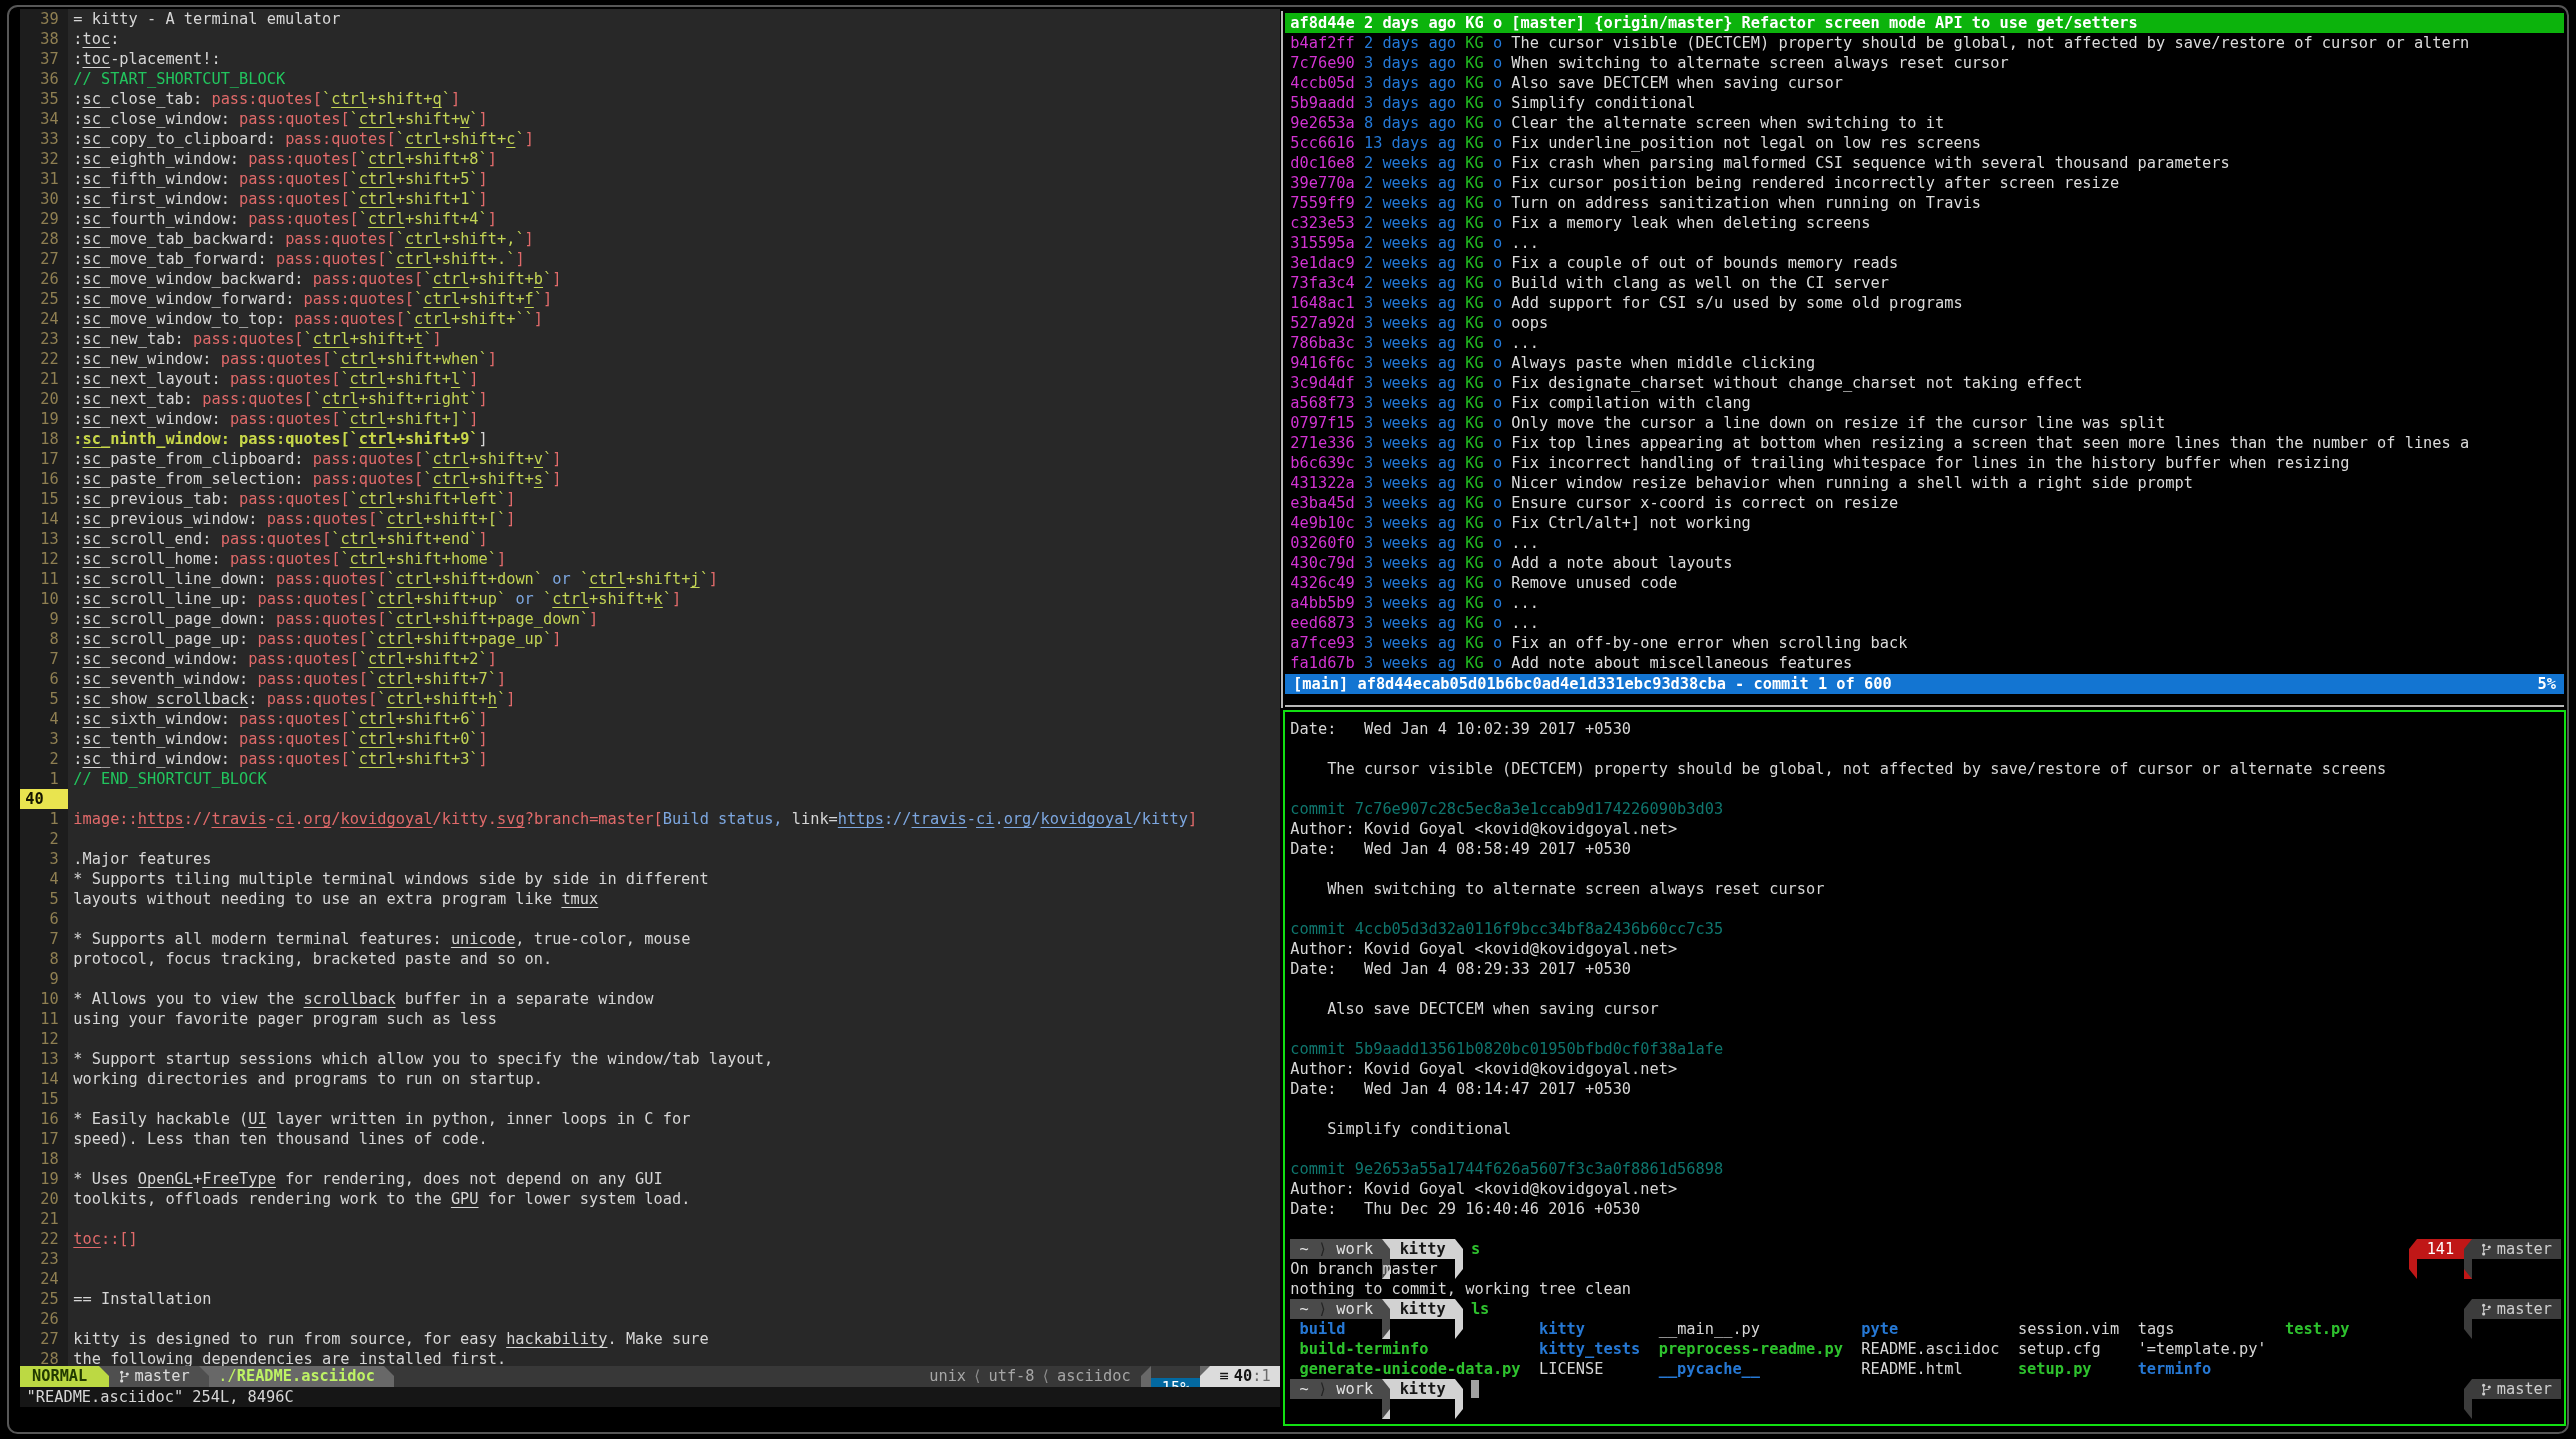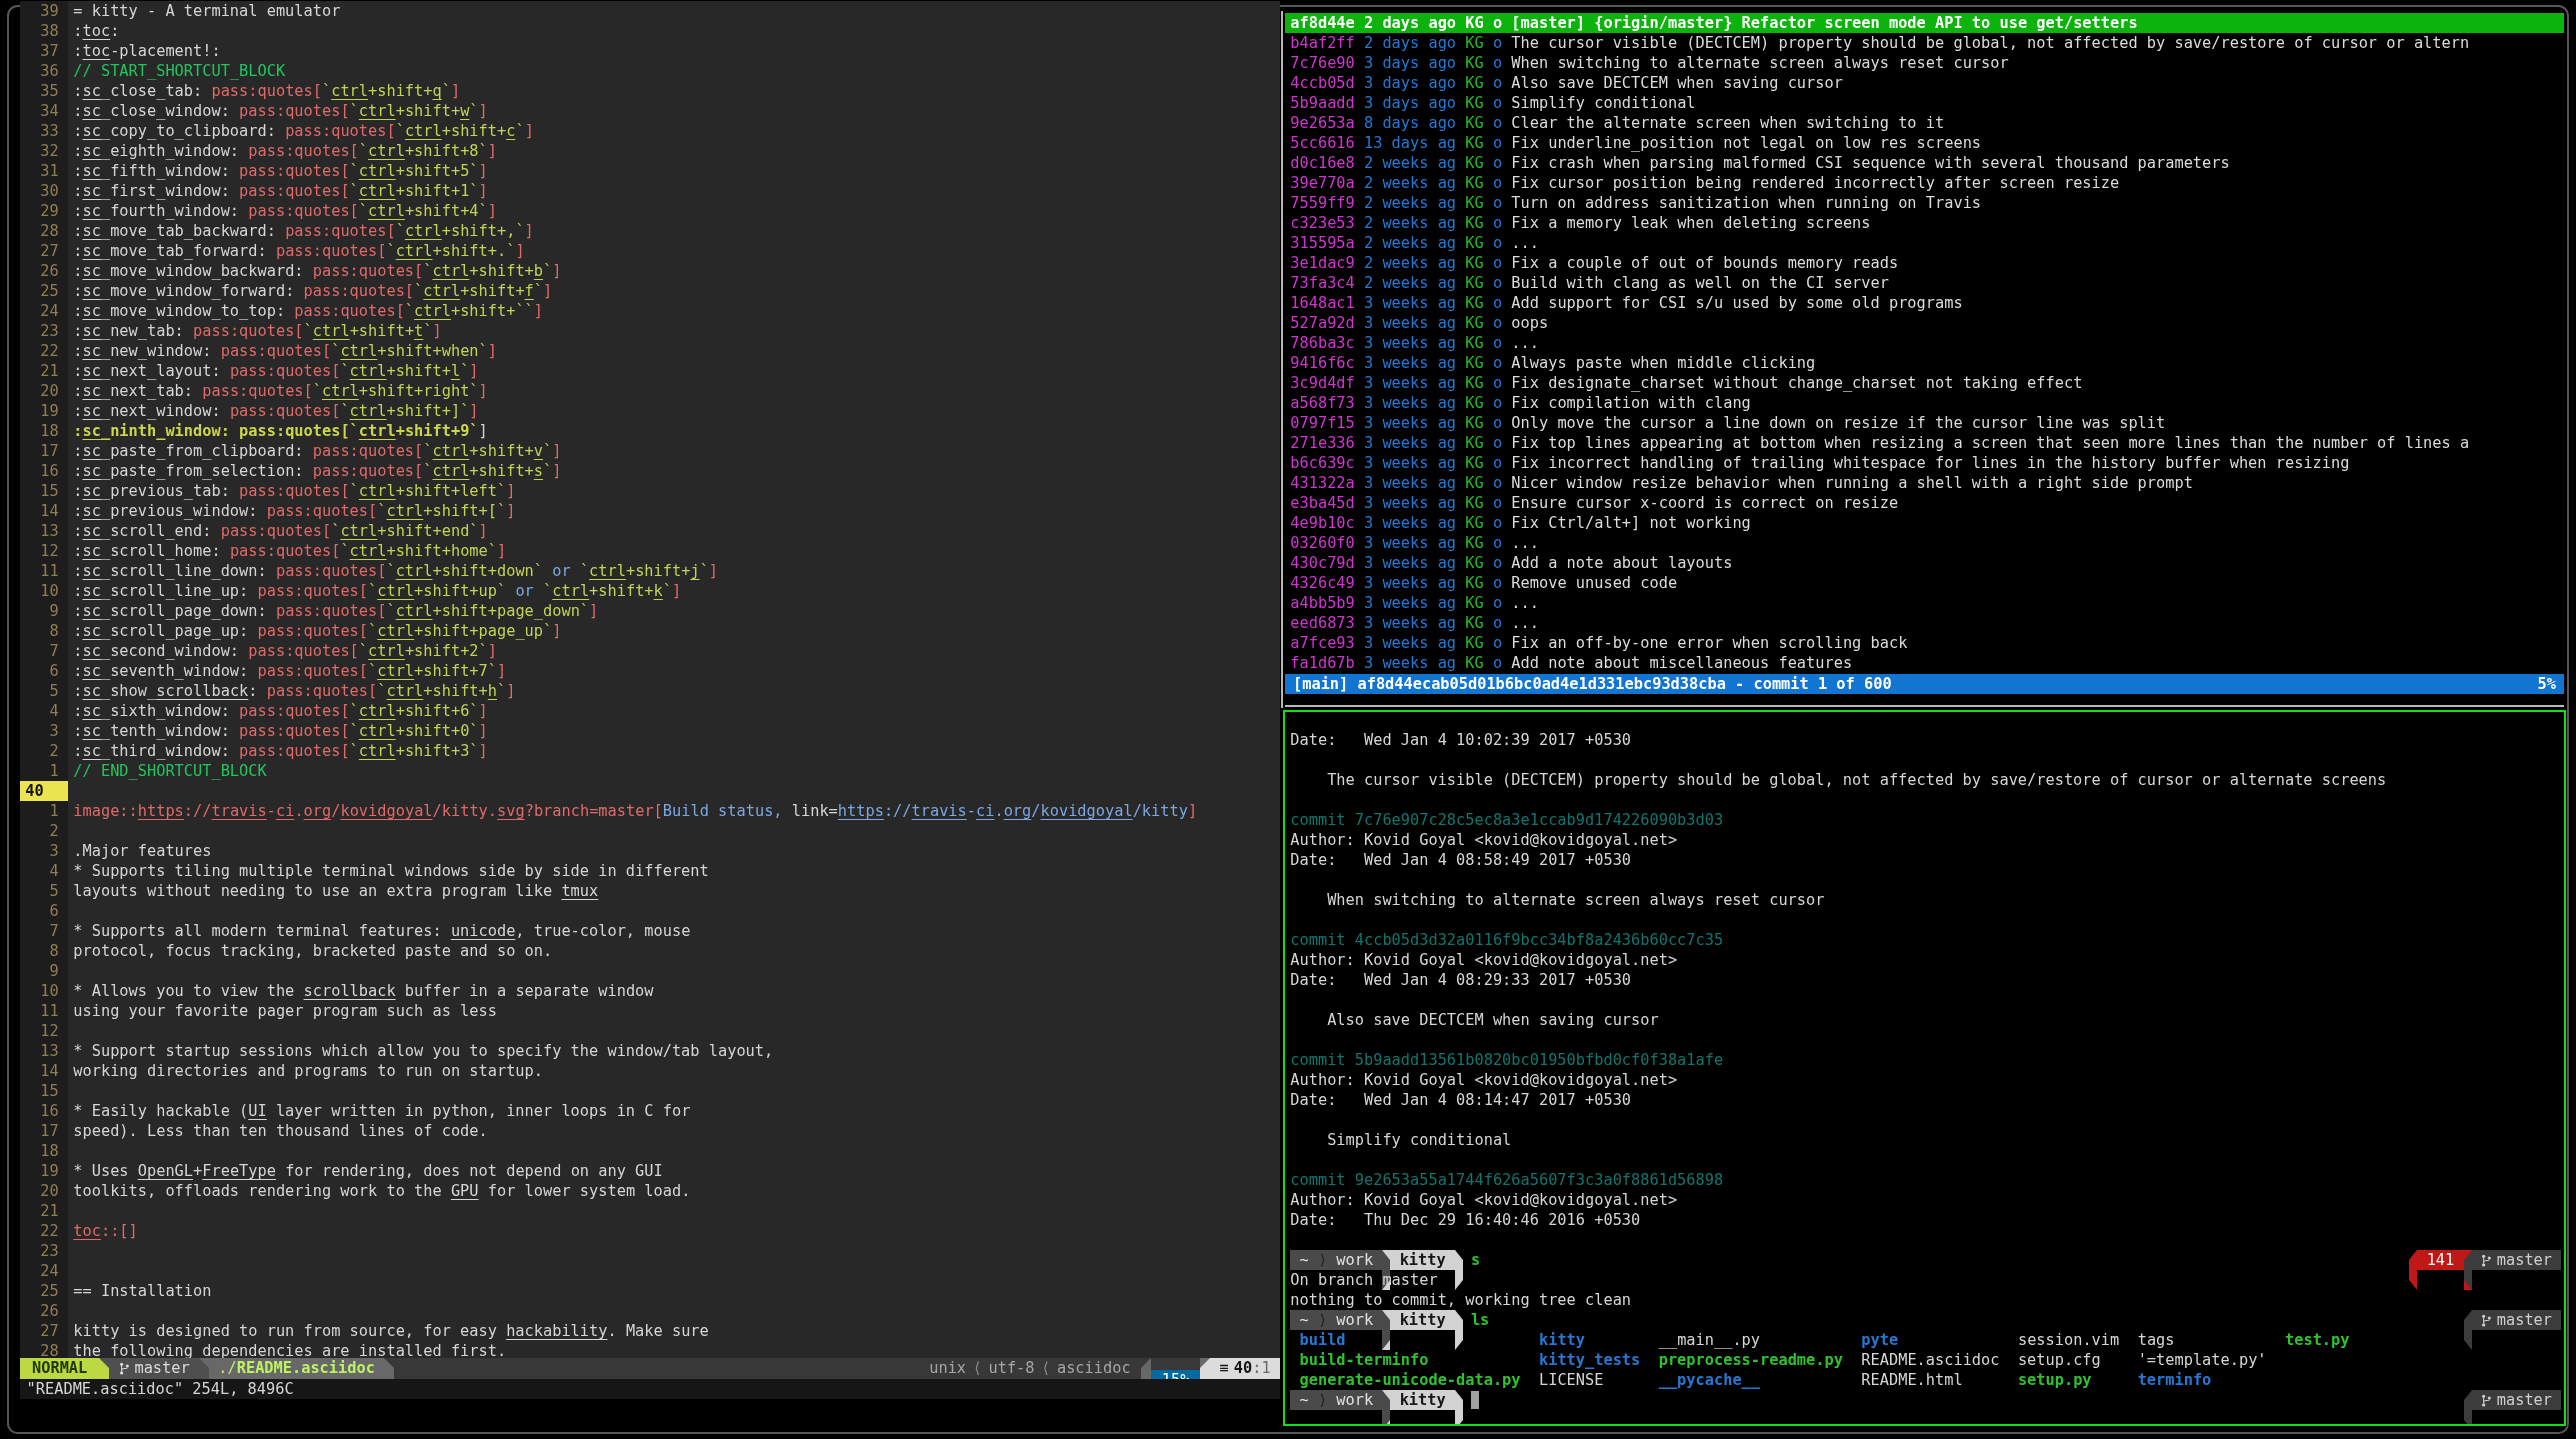--- a/index.html
+++ b/index.html
@@ -1,20 +1,20 @@
 <!DOCTYPE html>
 <html style="font-size:10.6px"><head>
 <meta charset="utf-8">
 <style>
   html,body{margin:0;padding:0;background:#000;}
   body{width:2576px;height:1439px;position:relative;font-family:"DejaVu Sans Mono",monospace;font-size:15.3px;overflow:hidden;}
   .frame{position:absolute;left:6.6px;top:5.3px;right:6.6px;bottom:5.3px;border:2px solid #575757;border-radius:10.6px;background:#000;}
   .pane{position:absolute;overflow:hidden;}
   
-  #vim-pane{left:20px;top:1px;width:1260px;height:1398px;background:#282828;}
+  #vim-pane{left:20px;top:9px;width:1260px;height:1398px;background:#282828;}
   .vline{height:20px;line-height:20px;display:flex;white-space:pre;}
   .gut{flex:0 0 48px;width:48px;text-align:right;padding-right:9.3px;box-sizing:border-box;color:#8f7f52;background:#1d1d1d;}
   .gutcur{background:#e9e44f;color:#141400;font-weight:700;text-align:left;padding-left:5.3px;padding-right:0;}
   .vtext{padding-left:5.3px;white-space:pre;}
   .w{color:#d6d6d6}.r{color:#e06a6a}.g{color:#c3d455}.b{color:#7da7e0}.c{color:#22c55e}
   .u{text-decoration:underline;text-underline-offset:2.7px;}
   .hl{color:#c9d84a;font-weight:700;}
   
   .statusline{position:absolute;left:0;bottom:20px;width:100%;height:21px;line-height:21px;background:#383838;display:flex;align-items:stretch;}
   .sarr{width:0;height:21px;border-top:10.6px solid transparent;border-bottom:10.6px solid transparent;}
@@ -209,21 +209,21 @@
     </div>
   <div class="tig-status">
     <span class="left">[main] af8d44ecab05d01b6bc0ad4e1d331ebc93d38cba - commit 1 of 600</span>
     <span>5%</span>
   </div>
 </div>
 
 <div id="hsep"></div>
 
 <div id="shell-pane" class="pane">
-  <div id="shell-lines" style="padding-top:18px">
+  <div id="shell-lines" style="padding-top:7px">
       <div class="srow"><span class="w">Date:   Wed Jan 4 10:02:39 2017 +0530</span></div>
       <div class="srow"></div>
       <div class="srow"><span class="w">    The cursor visible (DECTCEM) property should be global, not affected by save/restore of cursor or alternate screens</span></div>
       <div class="srow"></div>
       <div class="srow"><span class="y">commit 7c76e907c28c5ec8a3e1ccab9d174226090b3d03</span></div>
       <div class="srow"><span class="w">Author: Kovid Goyal &lt;kovid@kovidgoyal.net&gt;</span></div>
       <div class="srow"><span class="w">Date:   Wed Jan 4 08:58:49 2017 +0530</span></div>
       <div class="srow"></div>
       <div class="srow"><span class="w">    When switching to alternate screen always reset cursor</span></div>
       <div class="srow"></div>

